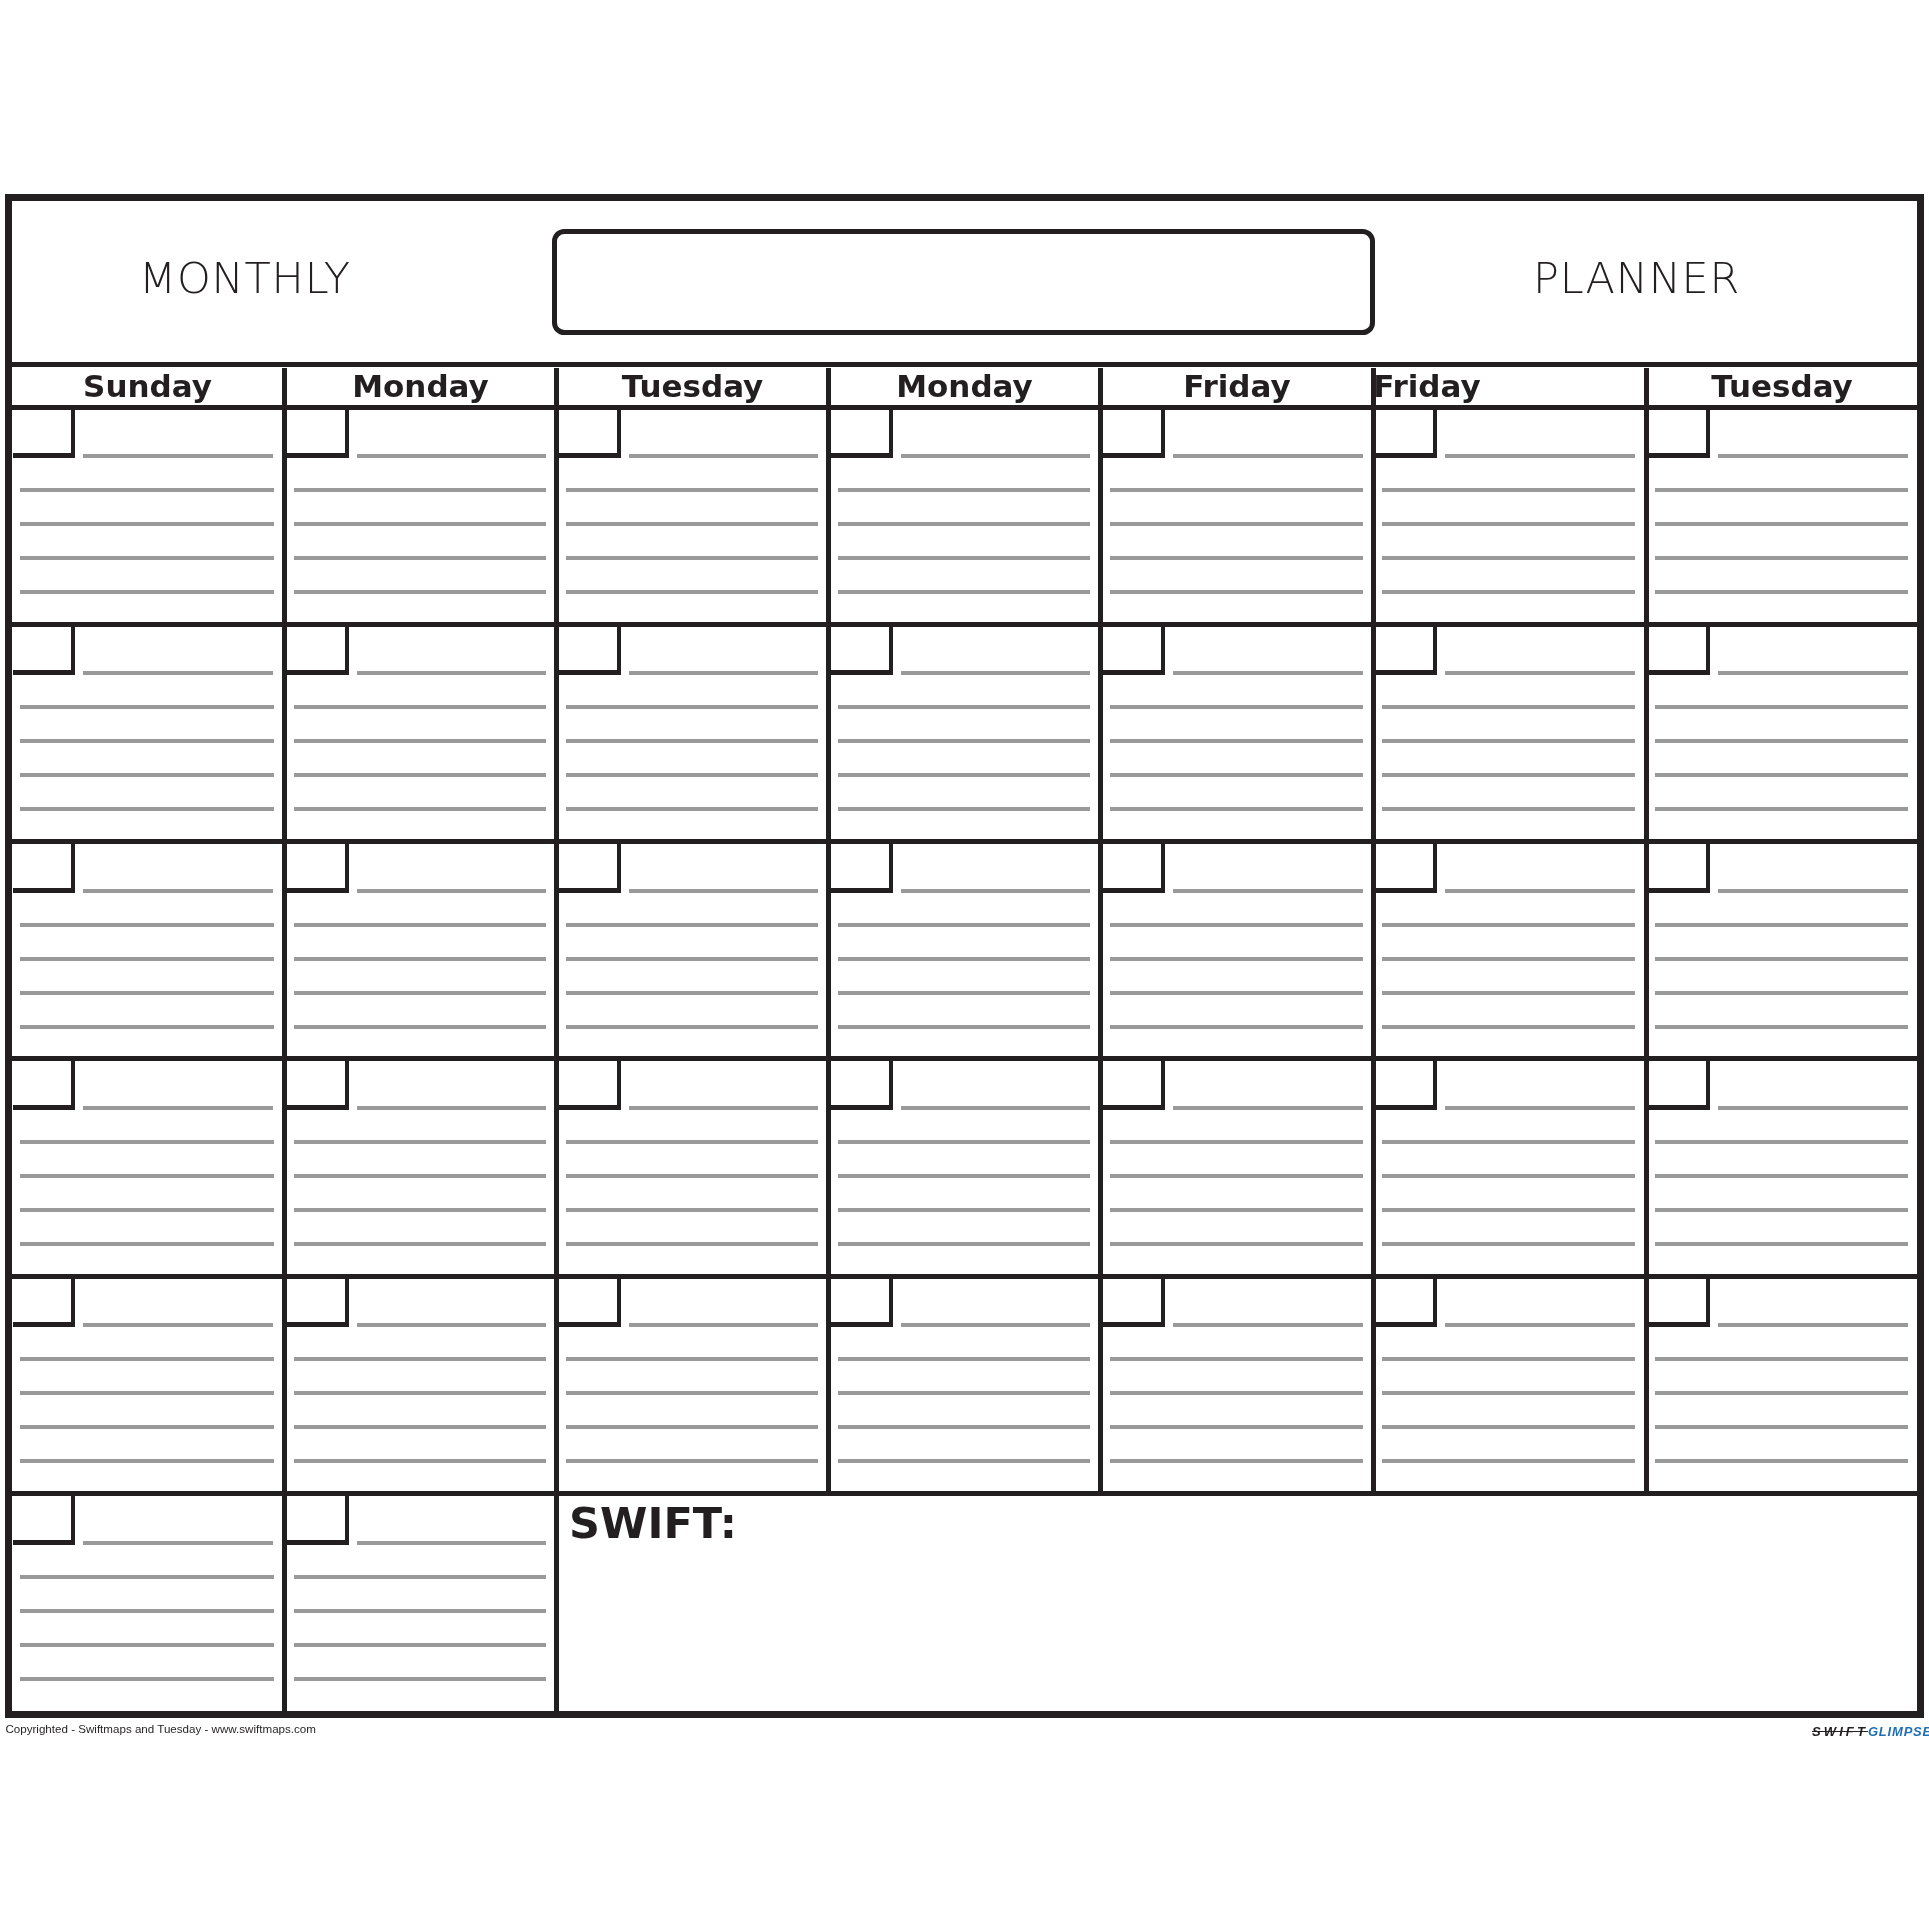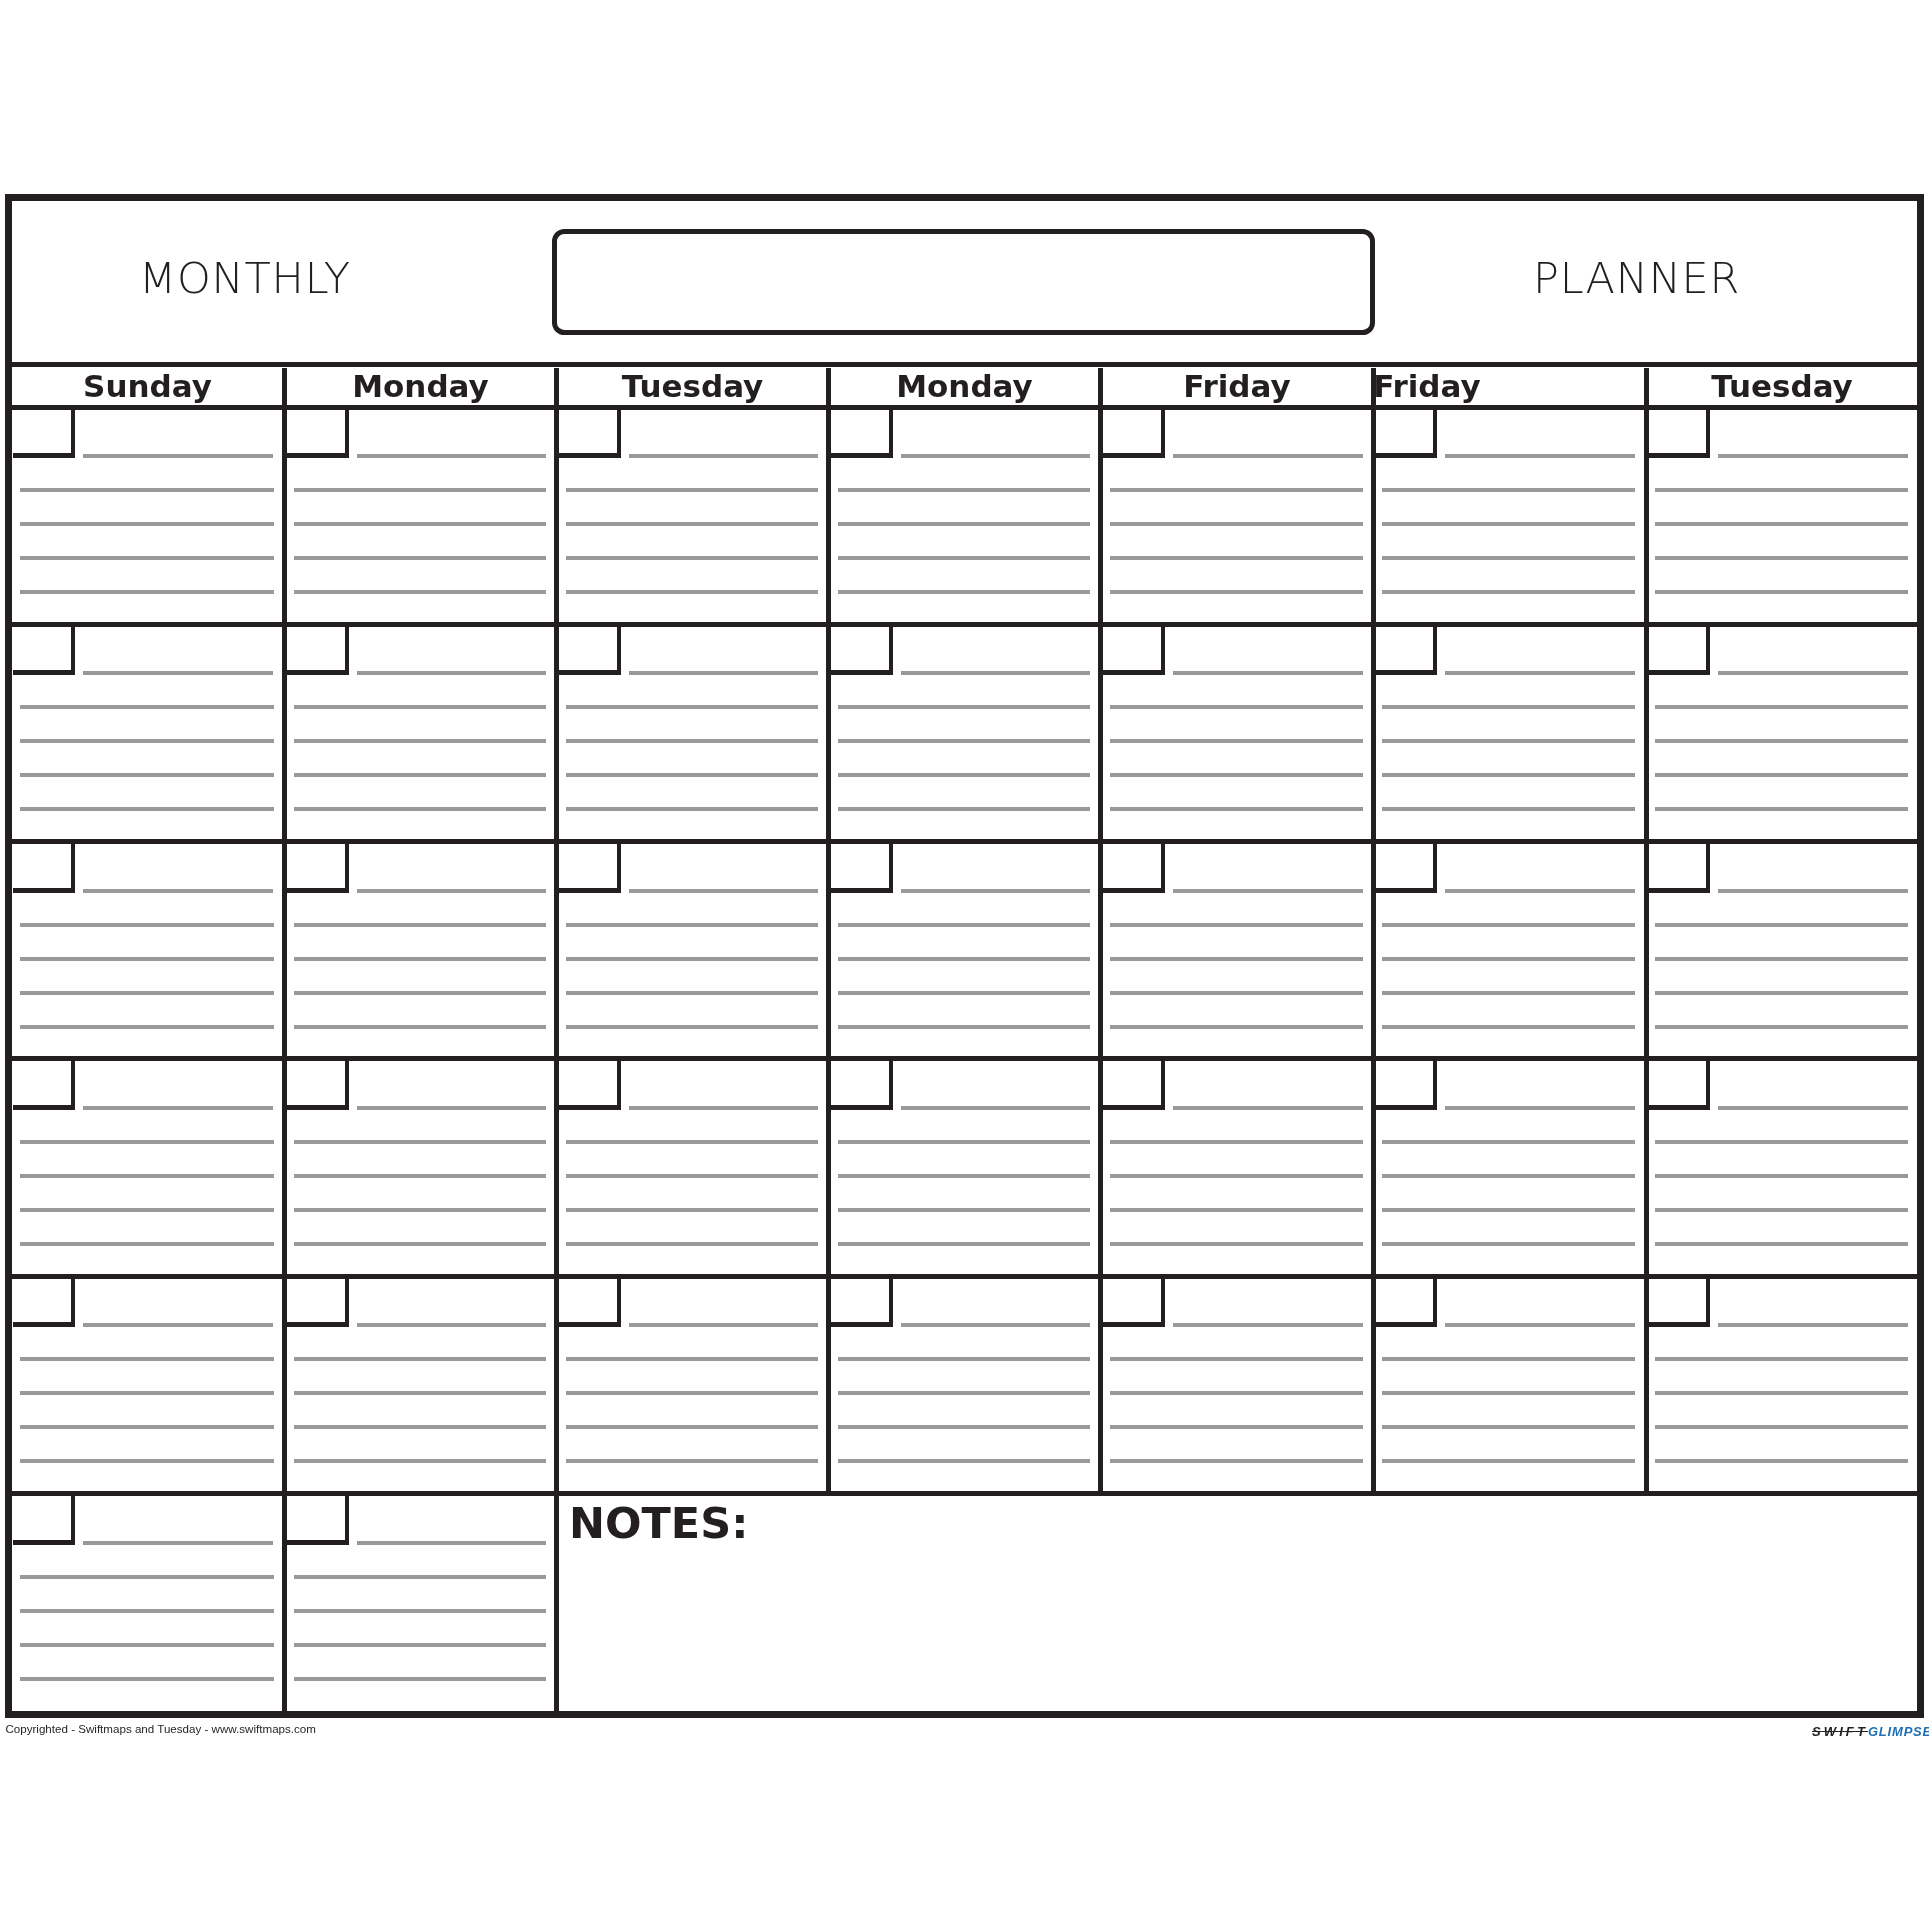--- a/index.html
+++ b/index.html
@@ -343,20 +343,20 @@
     <div class="cell" style="left: 287px; top: 1496px; width: 267px; height: 213px;">
       <div class="date-box"></div>
       <div class="gline" style="left: 70px; top: 45px; width: 189px;"></div>
       <div class="gline" style="left: 7px; top: 79px; width: 252px;"></div>
       <div class="gline" style="left: 7px; top: 113px; width: 252px;"></div>
       <div class="gline" style="left: 7px; top: 147px; width: 252px;"></div>
       <div class="gline" style="left: 7px; top: 181px; width: 252px;"></div>
     </div>
   </div>
 
-<div class="notes-label">NOTES:</div>
+<div class="notes-label">SWIFT:</div>
 <div class="abs" style="left:559px;top:1496px;width:1358px;height:215px;"></div>
 
 <div class="copyright">Copyrighted - Swiftmaps and Tuesday - www.swiftmaps.com</div>
 <div class="logo">
   <span class="swift">SWIFT</span><span class="glimpse">GLIMPSE</span>
 </div>
 
 
 </body></html>

